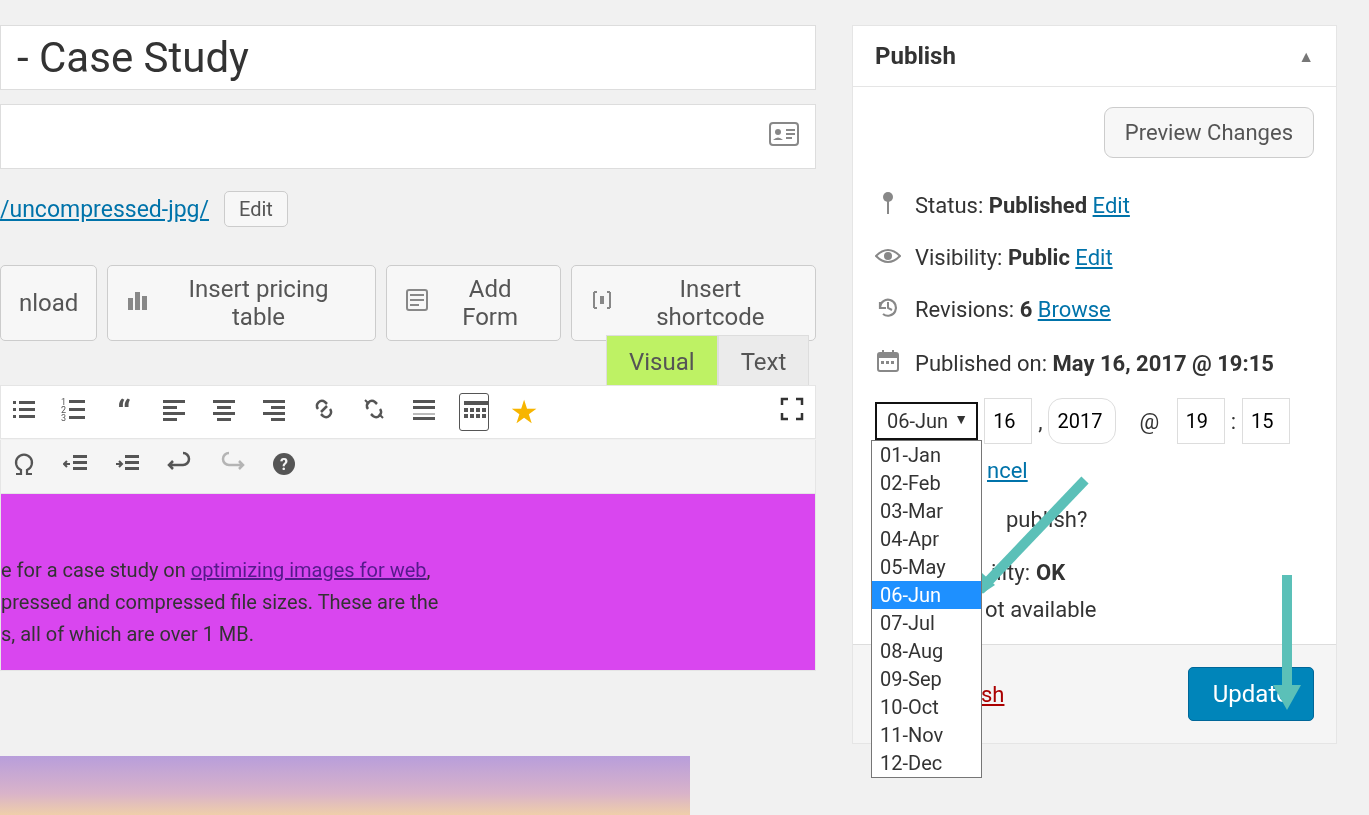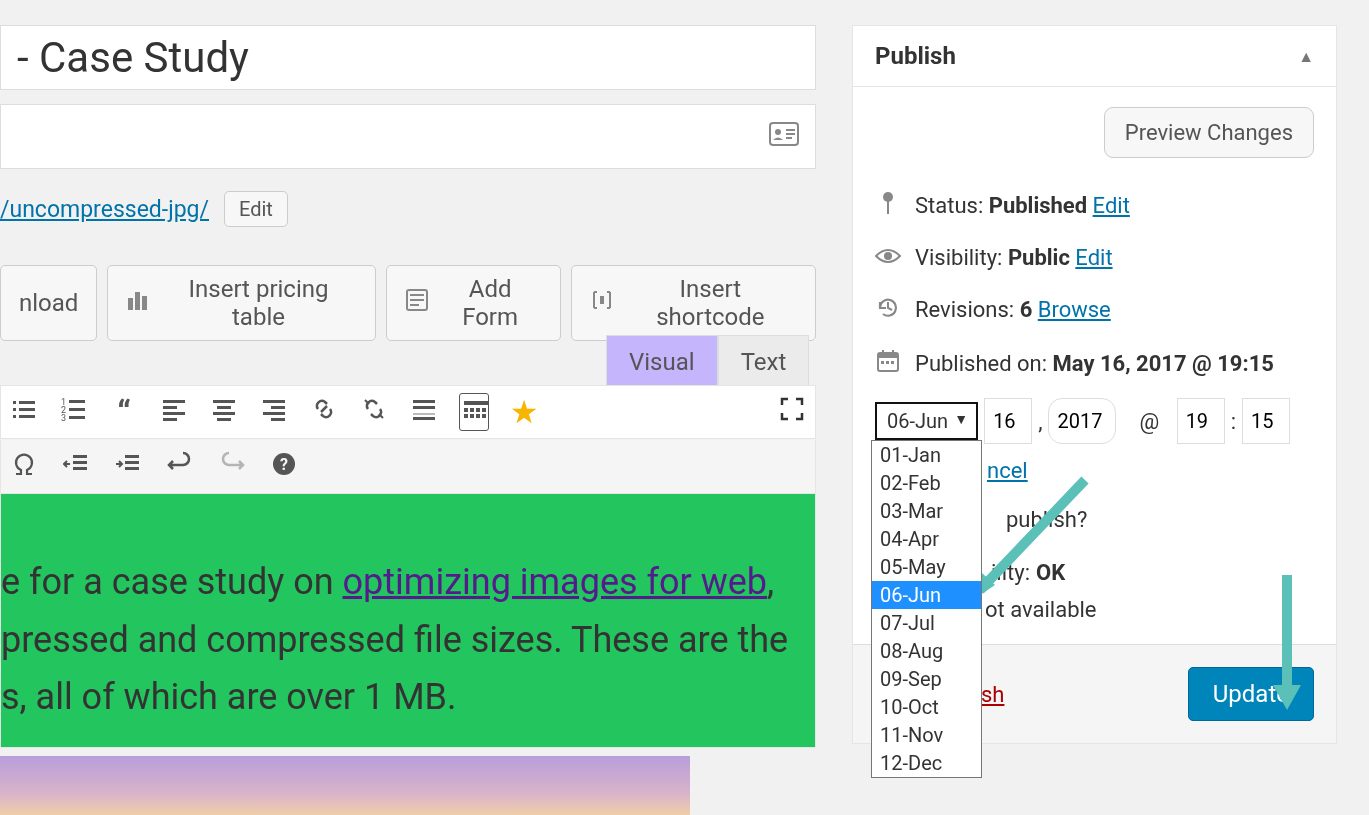--- a/index.html
+++ b/index.html
@@ -12,31 +12,31 @@
 
   .url-row { position: absolute; left: 0; top: 191px; width: 816px; display:flex; align-items:center; font-size:23px; }
   .url-link { color:#0073aa; text-decoration: underline; }
   .small-btn { margin-left: 15px; background:#f7f7f7; border:1px solid #ccc; border-radius:5px; padding:5px 14px; font-size:20px; color:#555; }
 
   .buttons-row { position: absolute; left: 0; top: 265px; width: 816px; display:flex; gap:10px; }
   .tb-btn { background:#f7f7f7; border:1px solid #ccc; border-radius:5px; padding:9px 18px; font-size:24px; color:#555; display:flex; align-items:center; gap:10px; }
   .tb-btn .ic { color:#888; font-size:24px; }
 
   .tabs { position: absolute; left: 606px; top: 335px; display:flex; }
-  .tab { padding:12px 22px; font-size:24px; color:#555; border:1px solid #ddd; border-bottom:none; background:#c4b5fd;}
+  .tab { padding:12px 22px; font-size:24px; color:#555; border:1px solid #ddd; border-bottom:none; background:#bef264;}
   .tab.off { background:#ebebeb; color:#555; }
 
   .editor-top { position:absolute; left:0; top:385px; width:816px; height:54px; background:#fff; border:1px solid #e5e5e5; display:flex; align-items:center; padding:0 8px; gap:20px; }
   .editor-row2 { position:absolute; left:0; top:440px; width:816px; height:54px; background:#f5f5f5; border:1px solid #e5e5e5; border-top:none; display:flex; align-items:center; padding:0 8px; gap:22px; }
   .t-icon { color:#555; font-size:26px; width:30px; text-align:center; }
   .t-icon.boxed { border:1px solid #555; padding:3px 4px; border-radius:3px; }
   .star { color:#f7b500; }
   .exp { margin-left:auto; }
 
-  .content { position:absolute; left:0; top:494px; width:816px; background:#22c55e; border:1px solid #e5e5e5; border-top:none; padding:60px 0 20px 0; font-size:36px; color:#333; line-height:1.6; }
+  .content { position:absolute; left:0; top:494px; width:816px; background:#d946ef; border:1px solid #e5e5e5; border-top:none; padding:60px 0 20px 0; font-size:20px; color:#333; line-height:1.6; }
   .content .link2 { color:#551a8b; text-decoration:underline; }
 
   .img-holder { position:absolute; left:0; top:756px; width:690px; height:59px; overflow:hidden; }
   .img-sky { width:100%; height:150px; background:linear-gradient(to bottom, #b89edb 0%, #d9b3c9 25%, #f0d0a8 40%, #6d8f6d 50%, #2d4a2d 100%); }
 
   
   .publish-box { position:absolute; left:852px; top:25px; width:485px; background:#fff; border:1px solid #e5e5e5; }
   .publish-head { display:flex; align-items:center; justify-content:space-between; padding:16px 22px; border-bottom:1px solid #e5e5e5; }
   .publish-head h3 { font-size:24px; font-weight:700; color:#333; }
   .tri { color:#777; font-size:16px; }

